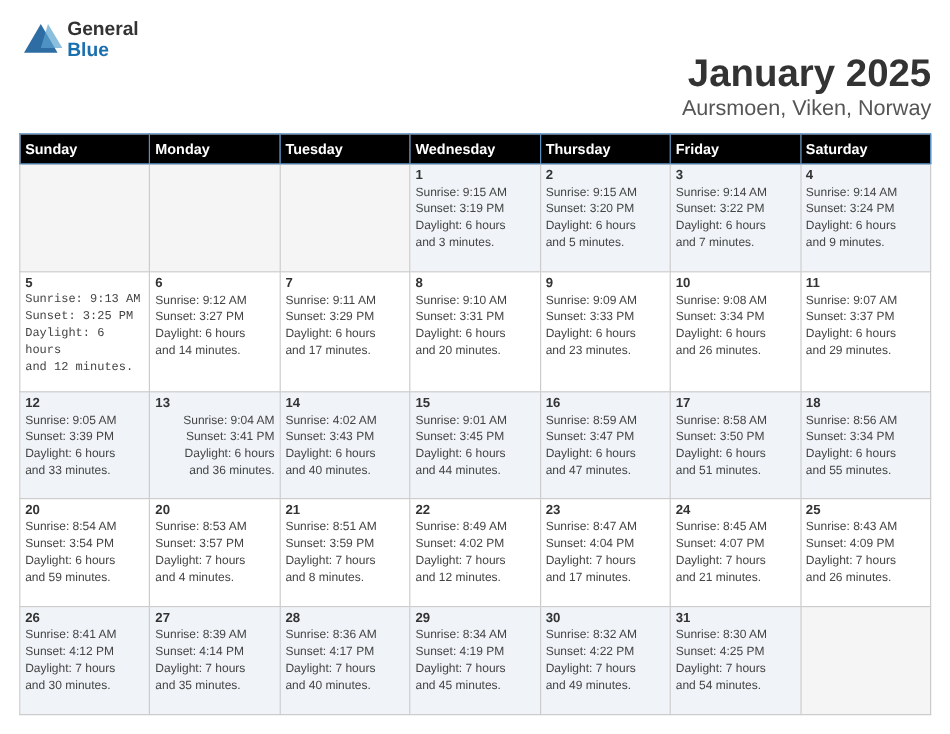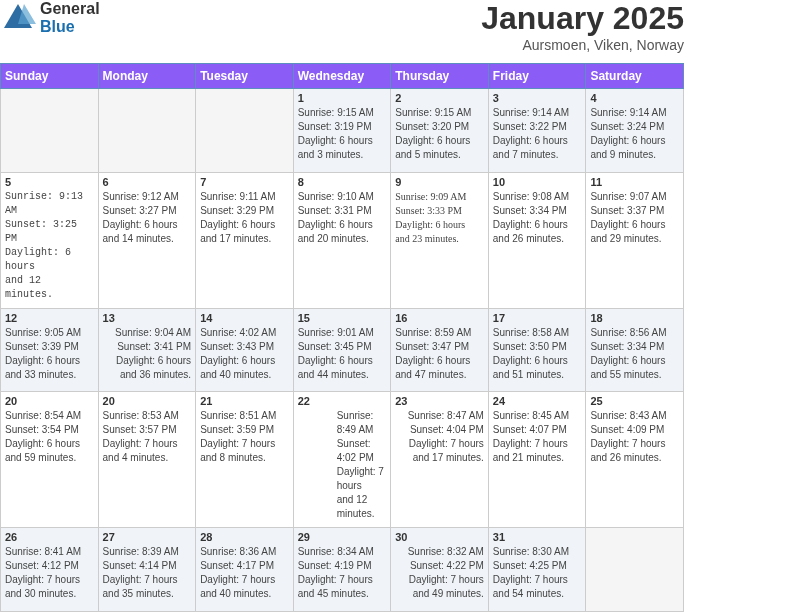--- a/index.html
+++ b/index.html
@@ -4,23 +4,23 @@
   <style>
     * { margin: 0; padding: 0; box-sizing: border-box; }
     body {
       font-family: Arial, sans-serif;
       background: #fff;
       width: 792px;
       height: 612px;
       overflow: hidden;
     }
     .page {
-      width: 684px;
+      width: 792px;
       height: 612px;
-      padding: 0;
+      padding: 16px;
       display: flex;
       flex-direction: column;
     }
     .header {
       display: flex;
       justify-content: space-between;
       align-items: flex-start;
       margin-bottom: 10px;
     }
     .logo {
@@ -47,34 +47,35 @@
       width: 36px;
       height: 36px;
     }
     .title-area {
       text-align: right;
     }
     .month-title {
       font-size: 32px;
       font-weight: bold;
       color: #333;
+      margin-top: 27px;
     }
     .location {
-      font-size: 14px;
+      font-size: 18px;
       color: #555;
     }
     .calendar {
       flex: 1;
       border: 1px solid #ccc;
       border-collapse: collapse;
       width: 100%;
       table-layout: fixed;
     }
     .calendar th {
-      background: #8b5cf6;
+      background: #000000;
       color: #fff;
       font-size: 12px;
       font-weight: bold;
       padding: 5px 4px;
       border: 1px solid #5a8fc0;
       text-align: left;
     }
     .calendar td {
       border: 1px solid #ccc;
       vertical-align: top;
@@ -194,21 +195,21 @@
           </td>
           <td>
             <span class="day-number">8</span>
             <div class="day-info" style="white-space: pre-line;">Sunrise: 9:10 AM
 Sunset: 3:31 PM
 Daylight: 6 hours
 and 20 minutes.</div>
           </td>
           <td>
             <span class="day-number">9</span>
-            <div class="day-info" style="white-space: pre-line; font-family: Liberation Serif, serif;">Sunrise: 9:09 AM
+            <div class="day-info" style="white-space: pre-line;">Sunrise: 9:09 AM
 Sunset: 3:33 PM
 Daylight: 6 hours
 and 23 minutes.</div>
           </td>
           <td>
             <span class="day-number">10</span>
             <div class="day-info" style="white-space: pre-line;">Sunrise: 9:08 AM
 Sunset: 3:34 PM
 Daylight: 6 hours
 and 26 minutes.</div>
@@ -289,28 +290,28 @@
           </td>
           <td>
             <span class="day-number">21</span>
             <div class="day-info" style="white-space: pre-line;">Sunrise: 8:51 AM
 Sunset: 3:59 PM
 Daylight: 7 hours
 and 8 minutes.</div>
           </td>
           <td>
             <span class="day-number">22</span>
-            <div class="day-info" style="white-space: pre-line; margin-left: 39px;">Sunrise: 8:49 AM
+            <div class="day-info" style="white-space: pre-line;">Sunrise: 8:49 AM
 Sunset: 4:02 PM
 Daylight: 7 hours
 and 12 minutes.</div>
           </td>
           <td>
             <span class="day-number">23</span>
-            <div class="day-info" style="white-space: pre-line; text-align: right;">Sunrise: 8:47 AM
+            <div class="day-info" style="white-space: pre-line;">Sunrise: 8:47 AM
 Sunset: 4:04 PM
 Daylight: 7 hours
 and 17 minutes.</div>
           </td>
           <td>
             <span class="day-number">24</span>
             <div class="day-info" style="white-space: pre-line;">Sunrise: 8:45 AM
 Sunset: 4:07 PM
 Daylight: 7 hours
 and 21 minutes.</div>
@@ -347,21 +348,21 @@
           </td>
           <td class="shaded">
             <span class="day-number">29</span>
             <div class="day-info" style="white-space: pre-line;">Sunrise: 8:34 AM
 Sunset: 4:19 PM
 Daylight: 7 hours
 and 45 minutes.</div>
           </td>
           <td class="shaded">
             <span class="day-number">30</span>
-            <div class="day-info" style="white-space: pre-line; text-align: right;">Sunrise: 8:32 AM
+            <div class="day-info" style="white-space: pre-line;">Sunrise: 8:32 AM
 Sunset: 4:22 PM
 Daylight: 7 hours
 and 49 minutes.</div>
           </td>
           <td class="shaded">
             <span class="day-number">31</span>
             <div class="day-info" style="white-space: pre-line;">Sunrise: 8:30 AM
 Sunset: 4:25 PM
 Daylight: 7 hours
 and 54 minutes.</div>

